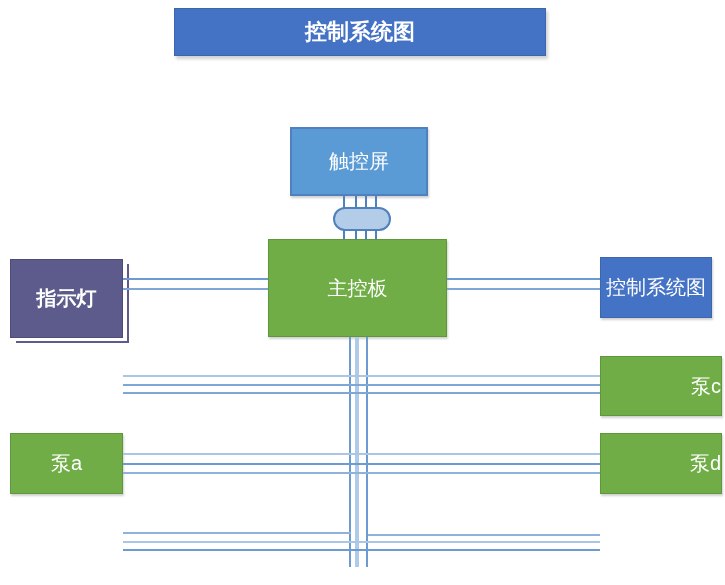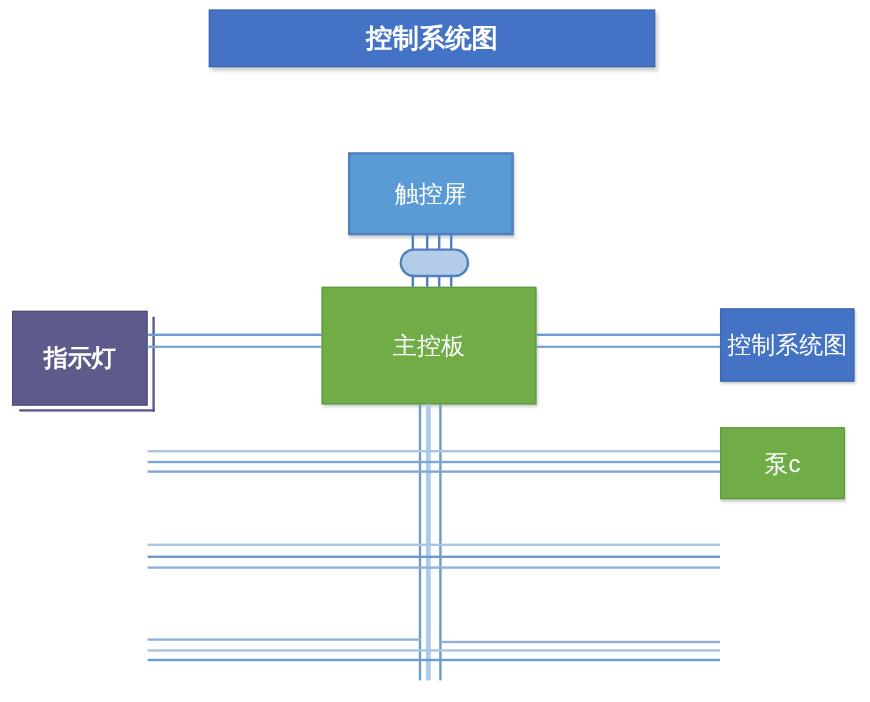--- a/index.html
+++ b/index.html
@@ -63,21 +63,21 @@
     font-size: 20px;
     box-shadow: 1px 2px 2px rgba(120,120,120,0.35);
   }
   .pump-box {
     background: #70AD47;
     border: 1px solid #61973C;
     font-size: 20px;
     box-shadow: 1px 2px 2px rgba(120,120,120,0.35);
   }
   .pump-left  { left: 10px;  width: 113px; }
-  .pump-right { left: 600px; width: 104px; }
+  .pump-right { left: 600px; width: 122px; justify-content: flex-end; }
   .row1 { top: 356px; height: 60px; }
   .row2 { top: 433px; height: 61px; }
   .row3 { top: 512px; height: 61px; }
   .capsule {
     position: absolute;
     left: 333px; top: 207px; width: 54px; height: 20px;
     background: #B3CCE8;
     border: 2px solid #4E81BD;
     border-radius: 12px;
     z-index: 3;
@@ -140,18 +140,24 @@
   </div>
 
   <div class="box indicator-box">
     <span>指示灯</span>
   </div>
 
   <div class="box sound-box">
     <span>控制系统图</span>
   </div>
 
+  <div class="box pump-box pump-left row2">
+    <span>泵a</span>
+  </div>
 
   <div class="box pump-box pump-right row1">
     <span>泵c</span>
+  </div>
+  <div class="box pump-box pump-right row2">
+    <span>泵d</span>
   </div>
 
 </div>
 
 </body></html>

